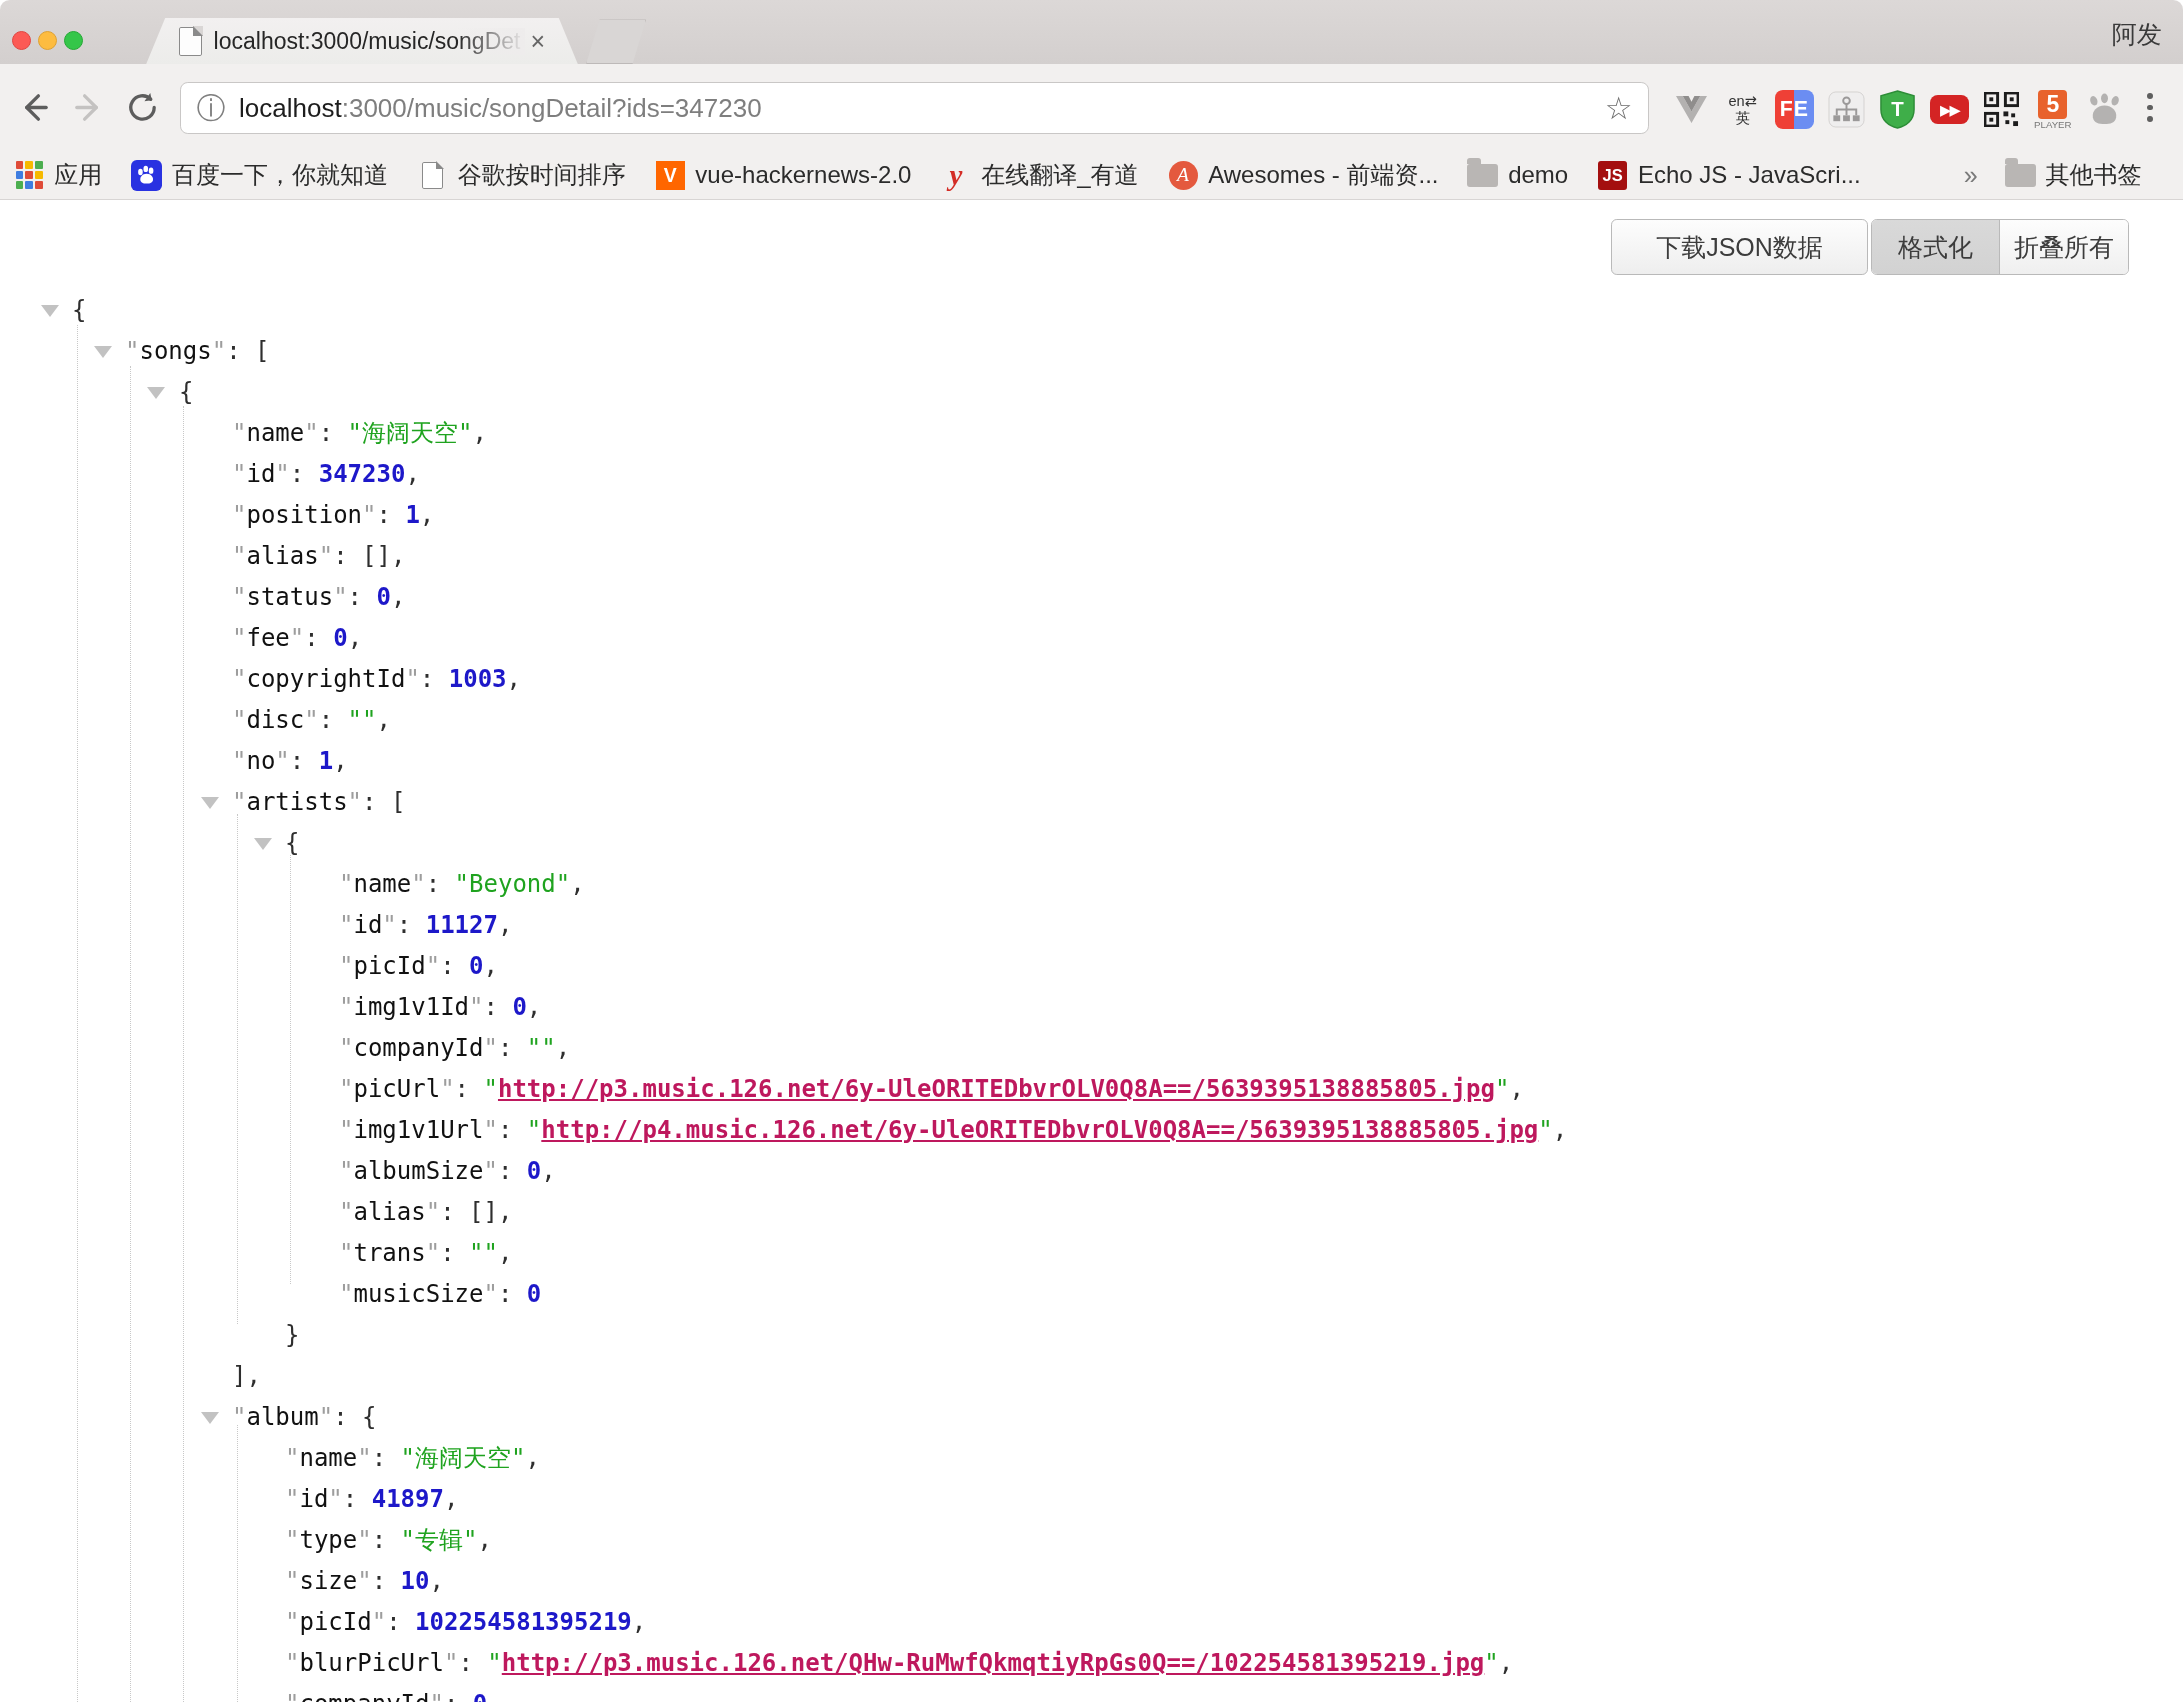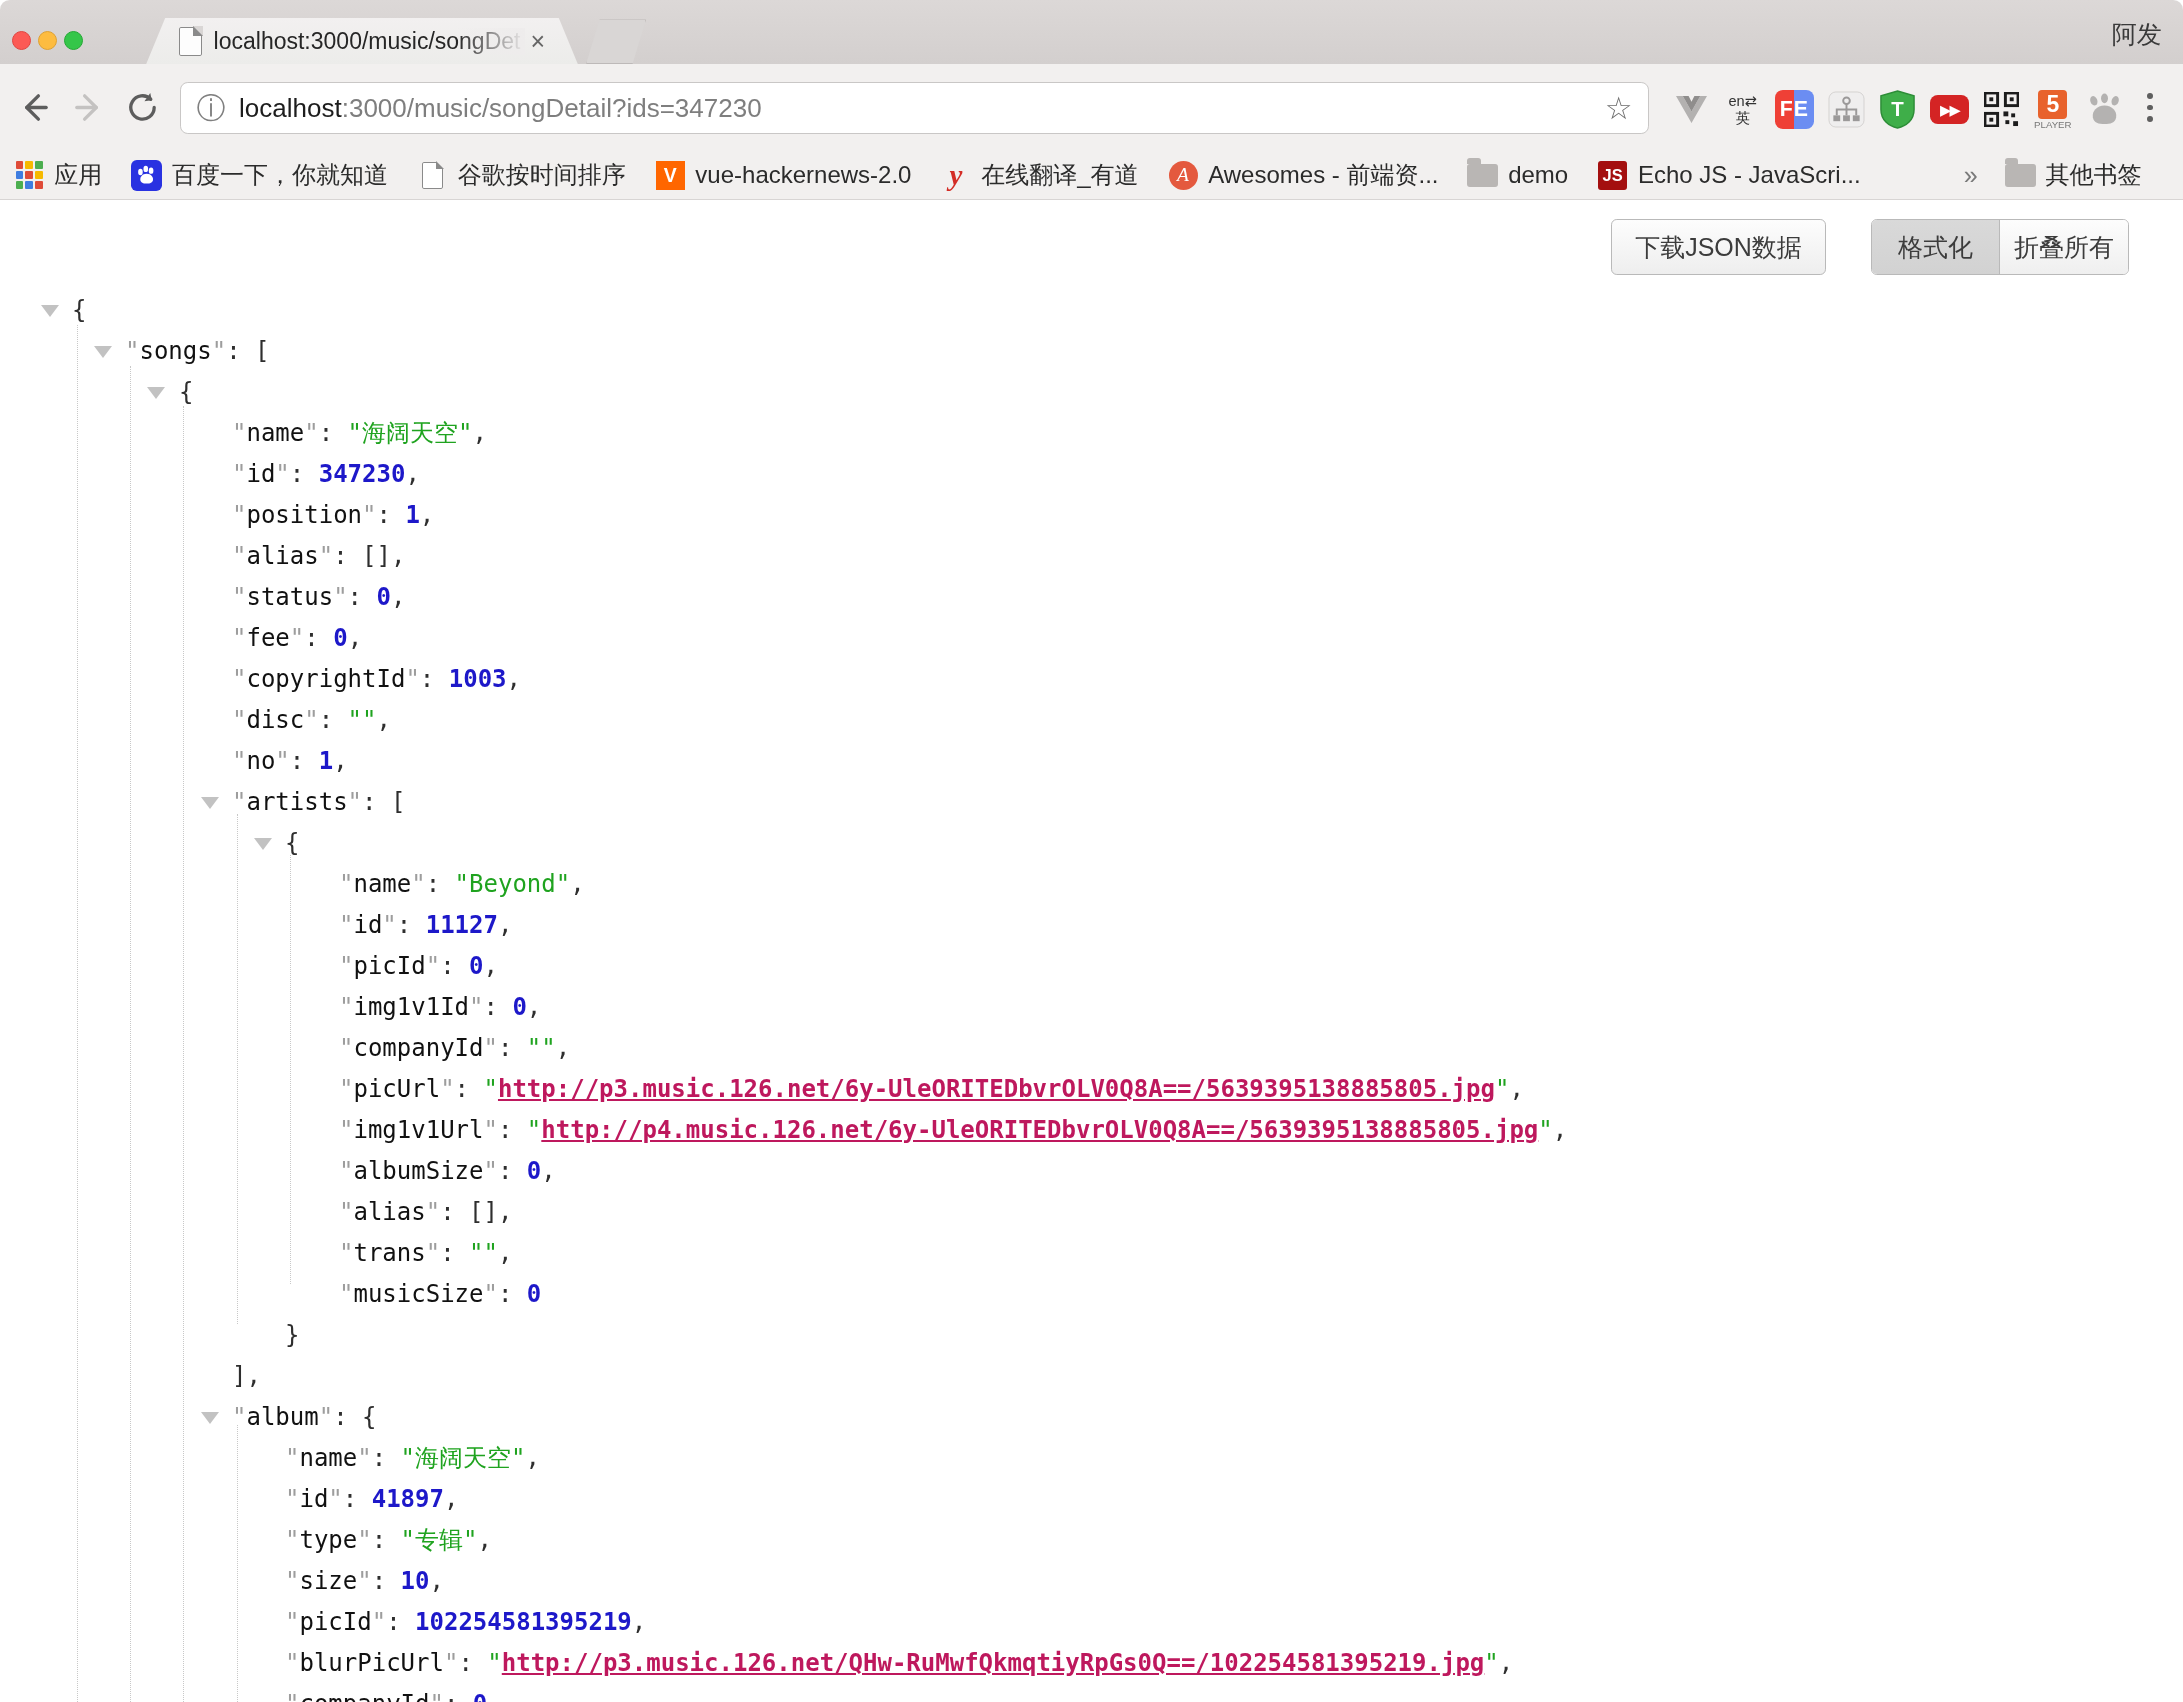--- a/index.html
+++ b/index.html
@@ -83,21 +83,21 @@
     display: flex; align-items: center; justify-content: center; border-radius: 2.9px; }
   .folder { width: 31px; height: 23px; background: #b9b6b4; border-radius: 2.9px; position: relative; }
   .folder:before { content: ""; position: absolute; left: 0; top: -5.8px; width: 13.6px; height: 5.8px;
     background: #b9b6b4; border-radius: 2.9px 2.9px 0 0; }
   .pageicon { width: 21.3px; height: 27px; border: 1.9px solid #8a8a8a; border-radius: 1.9px; background: #fff; position: relative; }
   .pageicon:before { content: ""; position: absolute; right: -1.9px; top: -1.9px;
     border: 4.9px solid; border-color: #f2f0ef #f2f0ef #8a8a8a #8a8a8a; }
 
   
   .content { position: absolute; left: 0; top: 200px; width: 2183px; height: 1502px; background: #fff; }
-  .btn-download { position: absolute; left: 1611px; top: 19.4px; width: 215px; height: 56px;
+  .btn-download { position: absolute; left: 1611px; top: 19.4px; width: 257px; height: 56px;
     background: linear-gradient(#fdfdfd, #eeeeee); border: 1.9px solid #b9b9b9; border-radius: 5.8px;
     font-size: 25px; color: #3c3c3c; display: flex; align-items: center; justify-content: center; }
   .seg { position: absolute; left: 1871px; top: 19.4px; height: 56px; display: flex;
     border: 1.9px solid #b9b9b9; border-radius: 5.8px; overflow: hidden; }
   .seg-btn { width: 128px; display: flex; align-items: center; justify-content: center;
     font-size: 25px; color: #3c3c3c; }
   .seg-active { background: linear-gradient(#d9d9d9, #d2d2d2); border-right: 1.9px solid #b9b9b9; }
   .seg-idle { background: linear-gradient(#fdfdfd, #efefef); }
 
   

